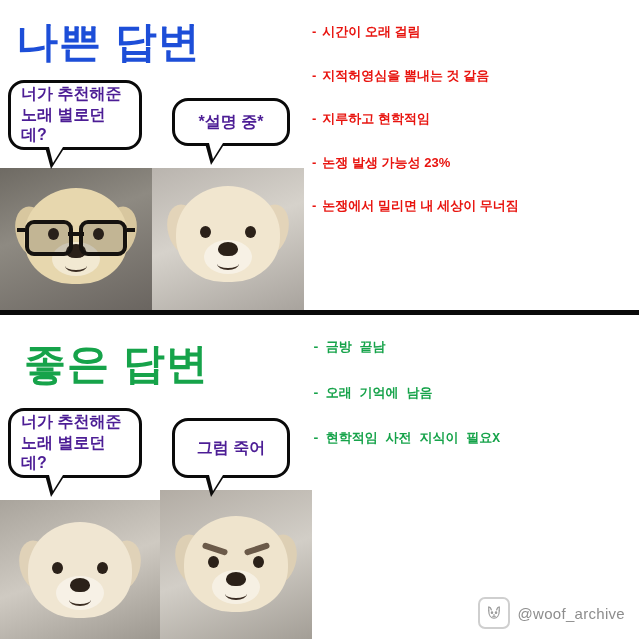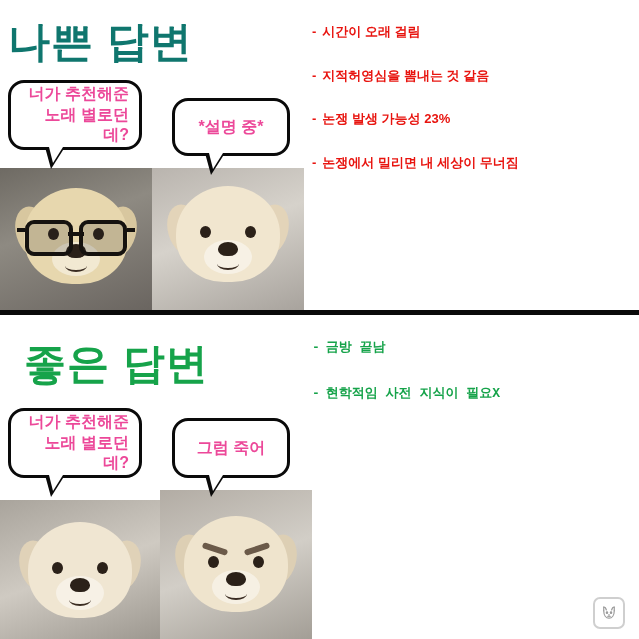--- a/index.html
+++ b/index.html
@@ -40,23 +40,23 @@
   
   .heading {
     position: absolute;
     font-family: "Liberation Sans", sans-serif;
     font-weight: bold;
     font-size: 42px;
     letter-spacing: 1px;
     white-space: nowrap;
   }
   #heading-bad {
-    left: 8px;
+    left: 16px;
     top: 14px;
-    color: #0f766e;
+    color: #1d4ed8;
   }
   #heading-good {
     left: 24px;
     top: 336px;
     color: #16a34a;
   }
 
   
   .bullets {
     position: absolute;
@@ -197,23 +197,23 @@
   
   .bubble {
     position: absolute;
     background: #ffffff;
     border: 3px solid #0a0a0a;
     border-radius: 16px;
     box-sizing: border-box;
     display: flex;
     align-items: center;
     justify-content: center;
-    text-align: right;
+    text-align: left;
     padding: 8px 10px;
-    color: #ec4899;
+    color: #4c1d95;
     font-size: 16px;
     font-weight: bold;
     line-height: 1.3;
     z-index: 5;
   }
   .bubble .tail-out,
   .bubble .tail-in {
     position: absolute;
     width: 0; height: 0;
     border-style: solid;
@@ -227,21 +227,21 @@
   .tail-down-in {
     bottom: -16px;
     border-width: 16px 10px 0 4px;
     border-color: #ffffff transparent transparent transparent;
   }
 
   #bubble-bad-left  { left: 8px;  top: 80px;  width: 134px; height: 70px; }
   #bubble-bad-left .tail-down-out { left: 34px; }
   #bubble-bad-left .tail-down-in  { left: 38px; }
 
-  #bubble-bad-right { left: 172px; top: 98px; width: 118px; height: 58px; }
+  #bubble-bad-right { left: 172px; top: 98px; width: 118px; height: 48px; }
   #bubble-bad-right .tail-down-out { left: 30px; }
   #bubble-bad-right .tail-down-in  { left: 34px; }
 
   #bubble-good-left { left: 8px; top: 408px; width: 134px; height: 70px; }
   #bubble-good-left .tail-down-out { left: 34px; }
   #bubble-good-left .tail-down-in  { left: 38px; }
 
   #bubble-good-right { left: 172px; top: 418px; width: 118px; height: 60px; }
   #bubble-good-right .tail-down-out { left: 30px; }
   #bubble-good-right .tail-down-in  { left: 34px; }
@@ -276,20 +276,21 @@
 
 <div id="meme">
 
   <div class="panel" id="panel-bad">
 
     <div class="heading" id="heading-bad">나쁜 답변</div>
 
     <ul class="bullets" id="bullets-bad">
       <li><span class="dash">-</span><span>시간이 오래 걸림</span></li>
       <li><span class="dash">-</span><span>지적허영심을 뽐내는 것 같음</span></li>
+      <li><span class="dash">-</span><span>지루하고 현학적임</span></li>
       <li><span class="dash">-</span><span>논쟁 발생 가능성 23%</span></li>
       <li><span class="dash">-</span><span>논쟁에서 밀리면 내 세상이 무너짐</span></li>
     </ul>
 
     <div class="photo" id="photo-bad-left">
       <div class="pup" style="width:104px;height:142px;top:20px;">
         <div class="ear l" style="background:#d8c79f;"></div>
         <div class="ear r" style="background:#d8c79f;"></div>
         <div class="head" style="background:#e7d7ae;">
           <div class="muzzle"></div>
@@ -339,20 +340,21 @@
   </div>
 
   <div class="divider"></div>
 
   <div class="panel" id="panel-good"></div>
 
   <div class="heading" id="heading-good">좋은 답변</div>
 
   <ul class="bullets" id="bullets-good">
     <li><span class="dash">-</span><span>금방 끝남</span></li>
+    <li><span class="dash">-</span><span>오래 기억에 남음</span></li>
     <li><span class="dash">-</span><span>현학적임 사전 지식이 필요X</span></li>
   </ul>
 
   <div class="photo" id="photo-good-left">
     <div class="pup" style="width:104px;height:139px;top:22px;">
       <div class="ear l" style="background:#e0d2b8;"></div>
       <div class="ear r" style="background:#e0d2b8;"></div>
       <div class="head" style="background:#f0e6d2;">
         <div class="muzzle"></div>
         <div class="eye l"></div>
@@ -401,15 +403,16 @@
         <path d="M19 4 L19 9"></path>
         <path d="M5 4 C7 4 8 6 8.5 8"></path>
         <path d="M19 4 C17 4 16 6 15.5 8"></path>
         <path d="M5 9 C5 15 8 19 12 19 C16 19 19 15 19 9"></path>
         <circle cx="9.3" cy="11.5" r="0.9" fill="#9a9a9a"></circle>
         <circle cx="14.7" cy="11.5" r="0.9" fill="#9a9a9a"></circle>
         <path d="M12 14 L12 15.5"></path>
         <path d="M10.4 16.4 C11.2 17.2 12.8 17.2 13.6 16.4"></path>
       </svg>
     </span>
+    <span class="wm-text">@woof_archive</span>
   </div>
 
 </div>
 
 </body></html>

